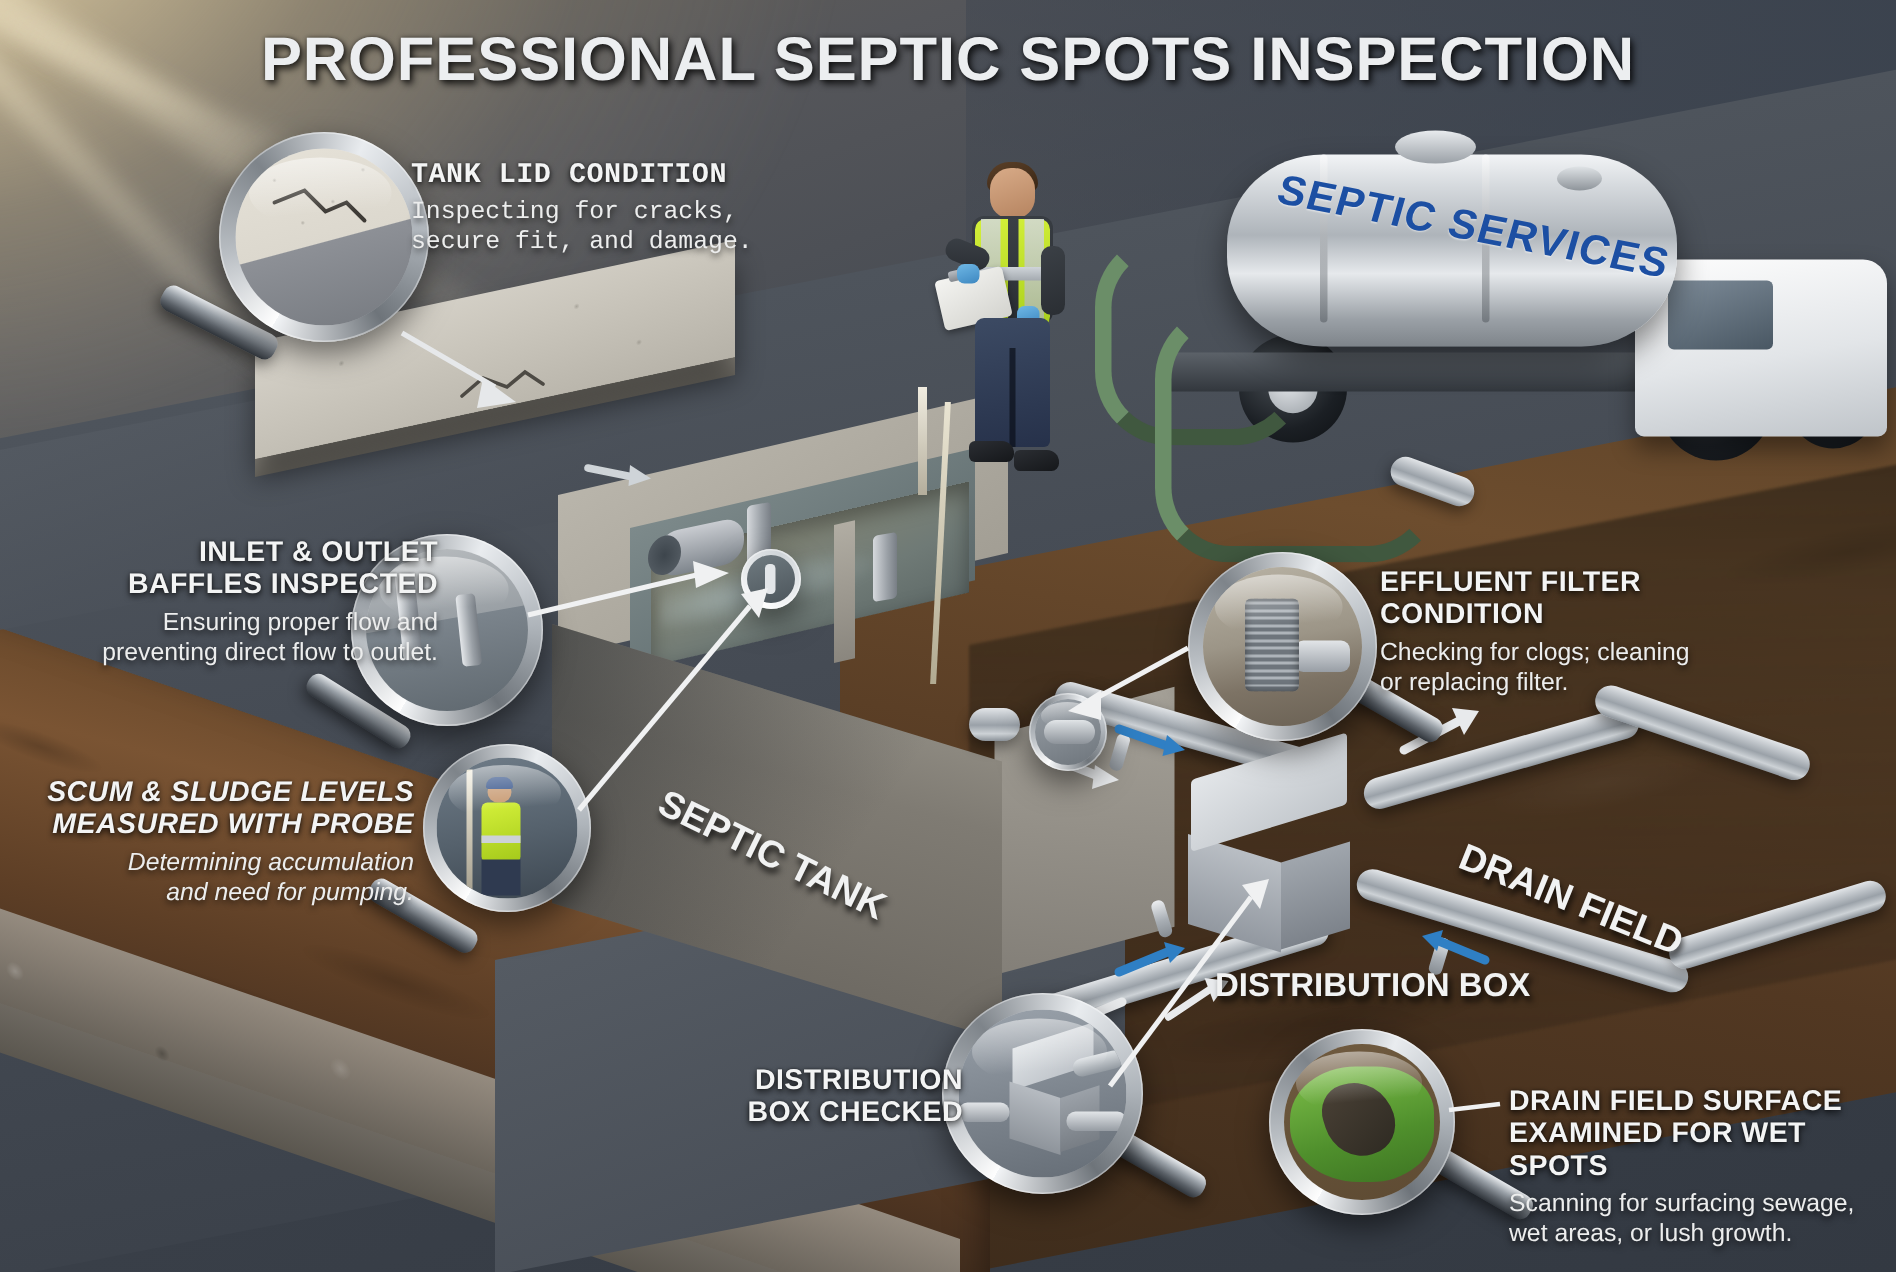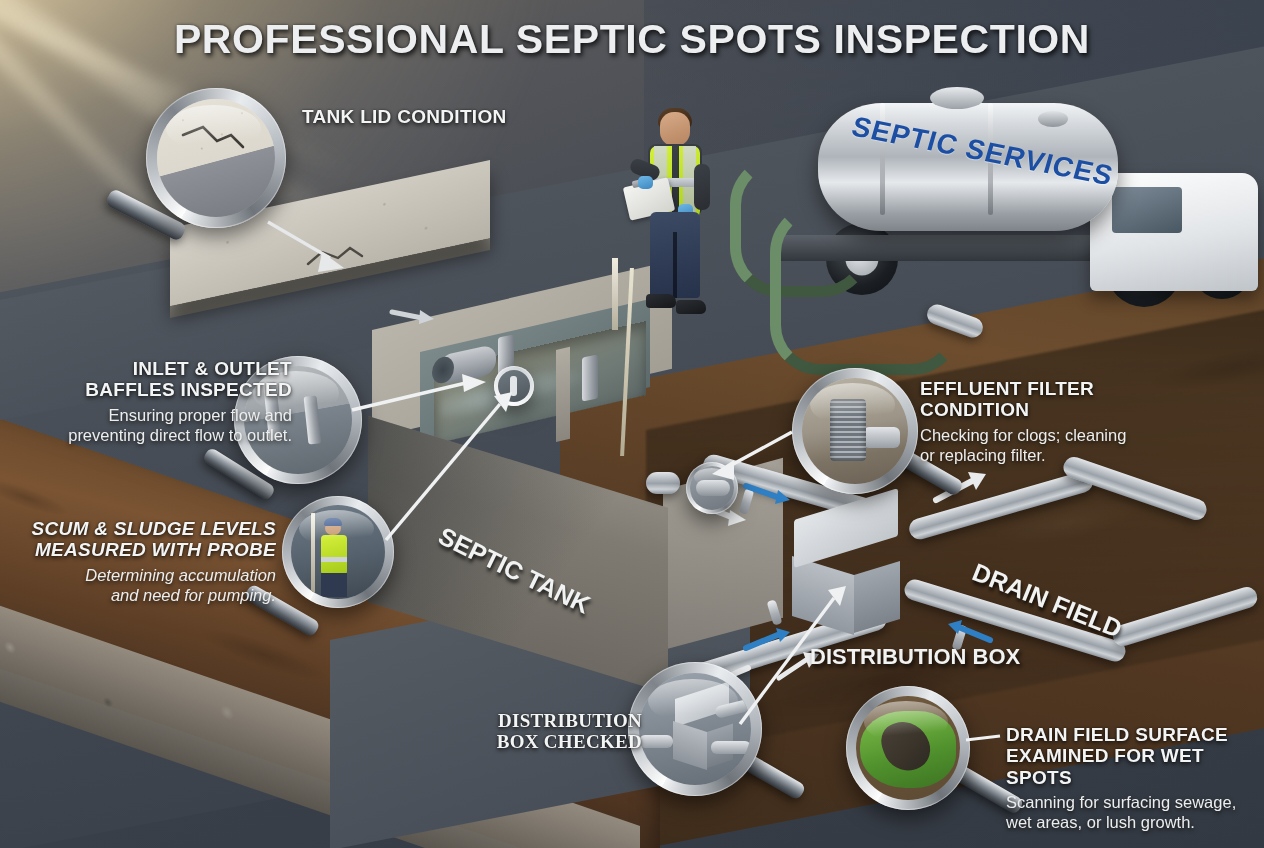--- a/index.html
+++ b/index.html
@@ -517,40 +517,41 @@
     <path d="M734 460 L712 474 L734 480 Z" fill="#f0f1f2"></path>
     <path d="M740 724 L834 598" stroke="#f0f1f2" stroke-width="3.4" fill="none"></path>
     <path d="M828 590 L846 586 L840 606 Z" fill="#f0f1f2"></path>
     <path d="M966 740 L1000 736" stroke="#f0f1f2" stroke-width="3" fill="none"></path>
   </svg>
 
   <div class="iso-label" style="left:432px;top:556px;font-size:25px;transform:rotate(26deg);">SEPTIC TANK</div>
   <div class="iso-label" style="left:810px;top:644px;font-size:22px;">DISTRIBUTION BOX</div>
   <div class="iso-label" style="left:968px;top:586px;font-size:25px;transform:rotate(22deg);">DRAIN FIELD</div>
 
-  <div class="callout ta-l" style="left:302px;top:106px;width:230px;">
+  <div class="callout ta-l" style="left:274px;top:106px;width:230px;font-family:Liberation Mono, monospace;">
     <div class="c-title">TANK LID CONDITION</div>
+    <div class="c-desc">Inspecting for cracks,<br>secure fit, and damage.</div>
   </div>
 
   <div class="callout ta-r" style="left:40px;top:358px;width:252px;">
     <div class="c-title">INLET &amp; OUTLET<br>BAFFLES INSPECTED</div>
     <div class="c-desc">Ensuring proper flow and<br>preventing direct flow to outlet.</div>
   </div>
 
   <div class="callout ta-r" style="left:26px;top:518px;width:250px;font-style:italic;">
     <div class="c-title">SCUM &amp; SLUDGE LEVELS<br>MEASURED WITH PROBE</div>
     <div class="c-desc">Determining accumulation<br>and need for pumping.</div>
   </div>
 
   <div class="callout ta-l" style="left:920px;top:378px;width:240px;">
     <div class="c-title">EFFLUENT FILTER<br>CONDITION</div>
     <div class="c-desc">Checking for clogs; cleaning<br>or replacing filter.</div>
   </div>
 
-  <div class="callout ta-r" style="left:420px;top:710px;width:222px;font-family:Liberation Serif, serif;">
+  <div class="callout ta-r" style="left:420px;top:710px;width:222px;">
     <div class="c-title">DISTRIBUTION<br>BOX CHECKED</div>
   </div>
 
   <div class="callout ta-l" style="left:1006px;top:724px;width:250px;">
     <div class="c-title">DRAIN FIELD SURFACE<br>EXAMINED FOR WET SPOTS</div>
     <div class="c-desc">Scanning for surfacing sewage,<br>wet areas, or lush growth.</div>
   </div>
 
 </div>
 

